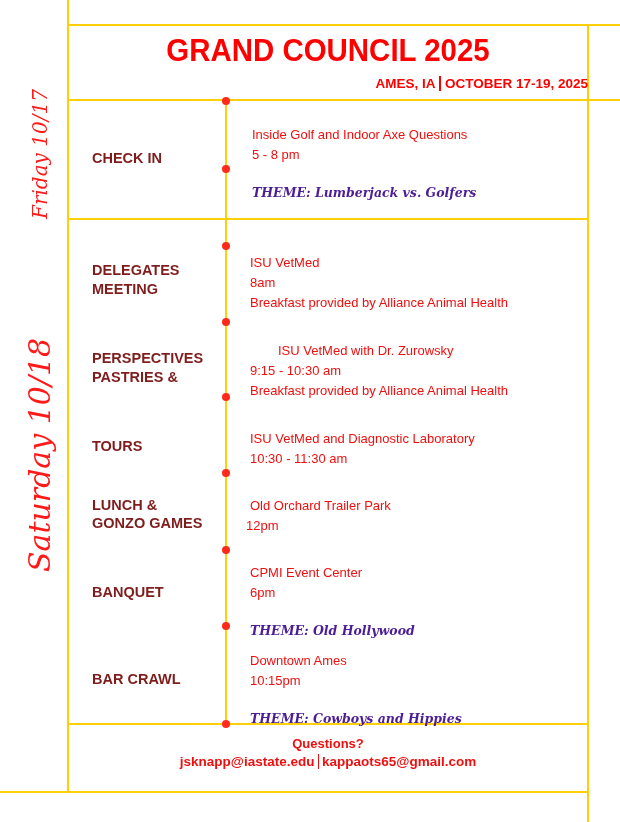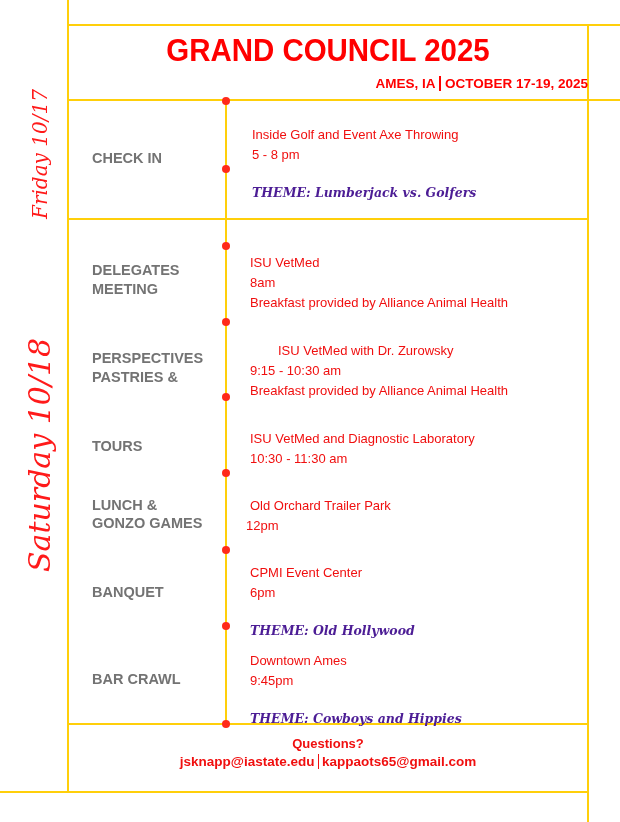--- a/index.html
+++ b/index.html
@@ -10,21 +10,21 @@
   .vl { width: 2px; }
   .dot { position: absolute; width: 8px; height: 8px; border-radius: 50%; background: #ff2a1a; margin-left: -4px; margin-top: -4px; }
   .title { position: absolute; left: 68px; width: 520px; top: 33px; text-align: center;
            font-family: "Liberation Sans", sans-serif; font-weight: bold; font-size: 31px; letter-spacing: 0px;
            color: #ff0000; transform: scaleX(0.95); }
   .subtitle { position: absolute; left: 68px; width: 520px; top: 76px; text-align: right;
               font-weight: bold; font-size: 13.5px; color: #ff0000; }
   .subtitle .sep { display: inline-block; width: 1.5px; height: 15px; background: #ff0000; vertical-align: -3px; margin: 0 4px; }
   .day { position: absolute; font-family: "DejaVu Serif", serif; font-style: italic; color: #ff1a1a;
          transform-origin: center center; white-space: nowrap; font-weight: normal; }
-  .ev-title { position: absolute; left: 92px; font-weight: bold; font-size: 14.5px; line-height: 19px; color: #737373; }
+  .ev-title { position: absolute; left: 92px; font-weight: bold; font-size: 14.5px; line-height: 19px; color: #7f1d1d; }
   .ev-line { position: absolute; font-size: 13px; color: #f00f0f; white-space: nowrap; line-height: 16px; }
   .ev-theme { position: absolute; font-family: "DejaVu Serif", serif; font-weight: bold; font-style: italic;
               font-size: 12.5px; color: #4c1d95; white-space: nowrap; line-height: 16px; margin-top: 20px; }
   .footer-q { position: absolute; left: 68px; width: 520px; top: 736px; text-align: center; font-weight: bold; font-size: 13px; color: #f00f0f; }
   .footer-c { position: absolute; left: 68px; width: 520px; top: 754px; text-align: center; font-weight: bold; font-size: 13.5px; color: #f00f0f; }
   .footer-c .sep { display: inline-block; width: 1.5px; height: 15px; background: #f00f0f; vertical-align: -3px; margin: 0 3px; }
 </style>
 </head>
 <body>
 
@@ -51,21 +51,21 @@
 <div class="subtitle">
   <span>AMES, IA</span><span class="sep"></span><span>OCTOBER 17-19, 2025</span>
 </div>
 
 <div class="day" style="left:-20px; top:146px; width:120px; text-align:center; font-size:20px; line-height:26px; transform: rotate(-90deg);">Friday 10/17</div>
 <div class="day" style="left:-60px; top:455px; width:200px; text-align:center; font-size:30px; line-height:34px; transform: rotate(-90deg);">Saturday 10/18</div>
 
 <div class="ev-title" style="top:149px;">
   <span>CHECK IN</span>
 </div>
-<div class="ev-line" style="left:252px; top:127px;">Inside Golf and Event Axe Throwing</div>
+<div class="ev-line" style="left:252px; top:127px;">Inside Golf and Indoor Axe Questions</div>
 <div class="ev-line" style="left:252px; top:147px;">5 - 8 pm</div>
 <div class="ev-theme" style="left:252px; top:165px;">THEME: Lumberjack vs. Golfers</div>
 
 <div class="ev-title" style="top:261px;">
   <div>DELEGATES</div>
   <div>MEETING</div>
 </div>
 <div class="ev-line" style="left:250px; top:255px;">ISU VetMed</div>
 <div class="ev-line" style="left:250px; top:275px;">8am</div>
 <div class="ev-line" style="left:250px; top:295px;">Breakfast provided by Alliance Animal Health</div>
@@ -95,19 +95,19 @@
   <span>BANQUET</span>
 </div>
 <div class="ev-line" style="left:250px; top:565px;">CPMI Event Center</div>
 <div class="ev-line" style="left:250px; top:585px;">6pm</div>
 <div class="ev-theme" style="left:250px; top:603px;">THEME: Old Hollywood</div>
 
 <div class="ev-title" style="top:670px;">
   <span>BAR CRAWL</span>
 </div>
 <div class="ev-line" style="left:250px; top:653px;">Downtown Ames</div>
-<div class="ev-line" style="left:250px; top:673px;">9:45pm</div>
+<div class="ev-line" style="left:250px; top:673px;">10:15pm</div>
 <div class="ev-theme" style="left:250px; top:691px;">THEME: Cowboys and Hippies</div>
 
 <div class="footer-q">Questions?</div>
 <div class="footer-c">
   <span>jsknapp@iastate.edu</span><span class="sep"></span><span>kappaots65@gmail.com</span>
 </div>
 
 </body></html>

